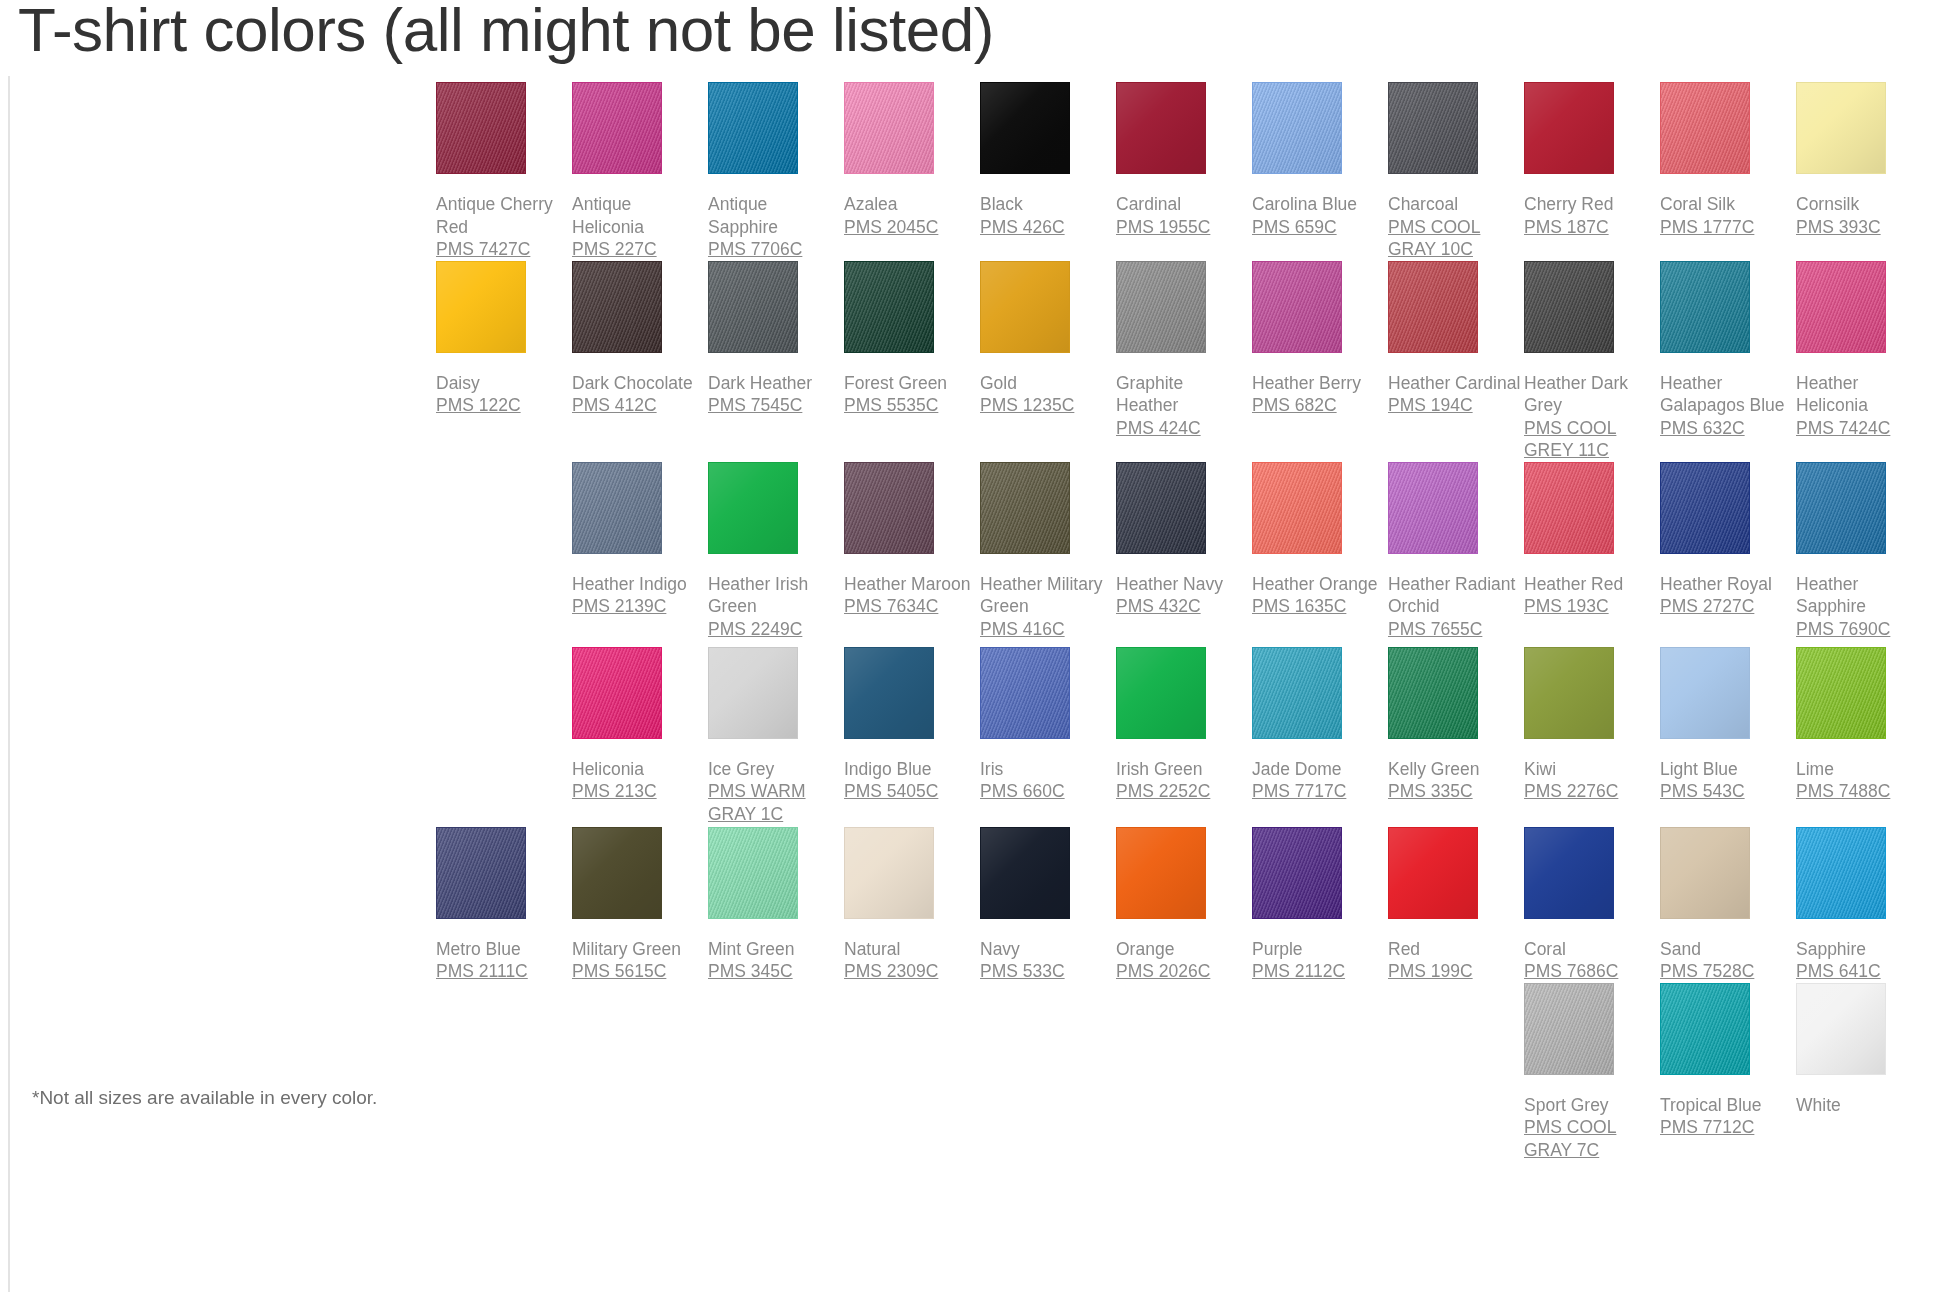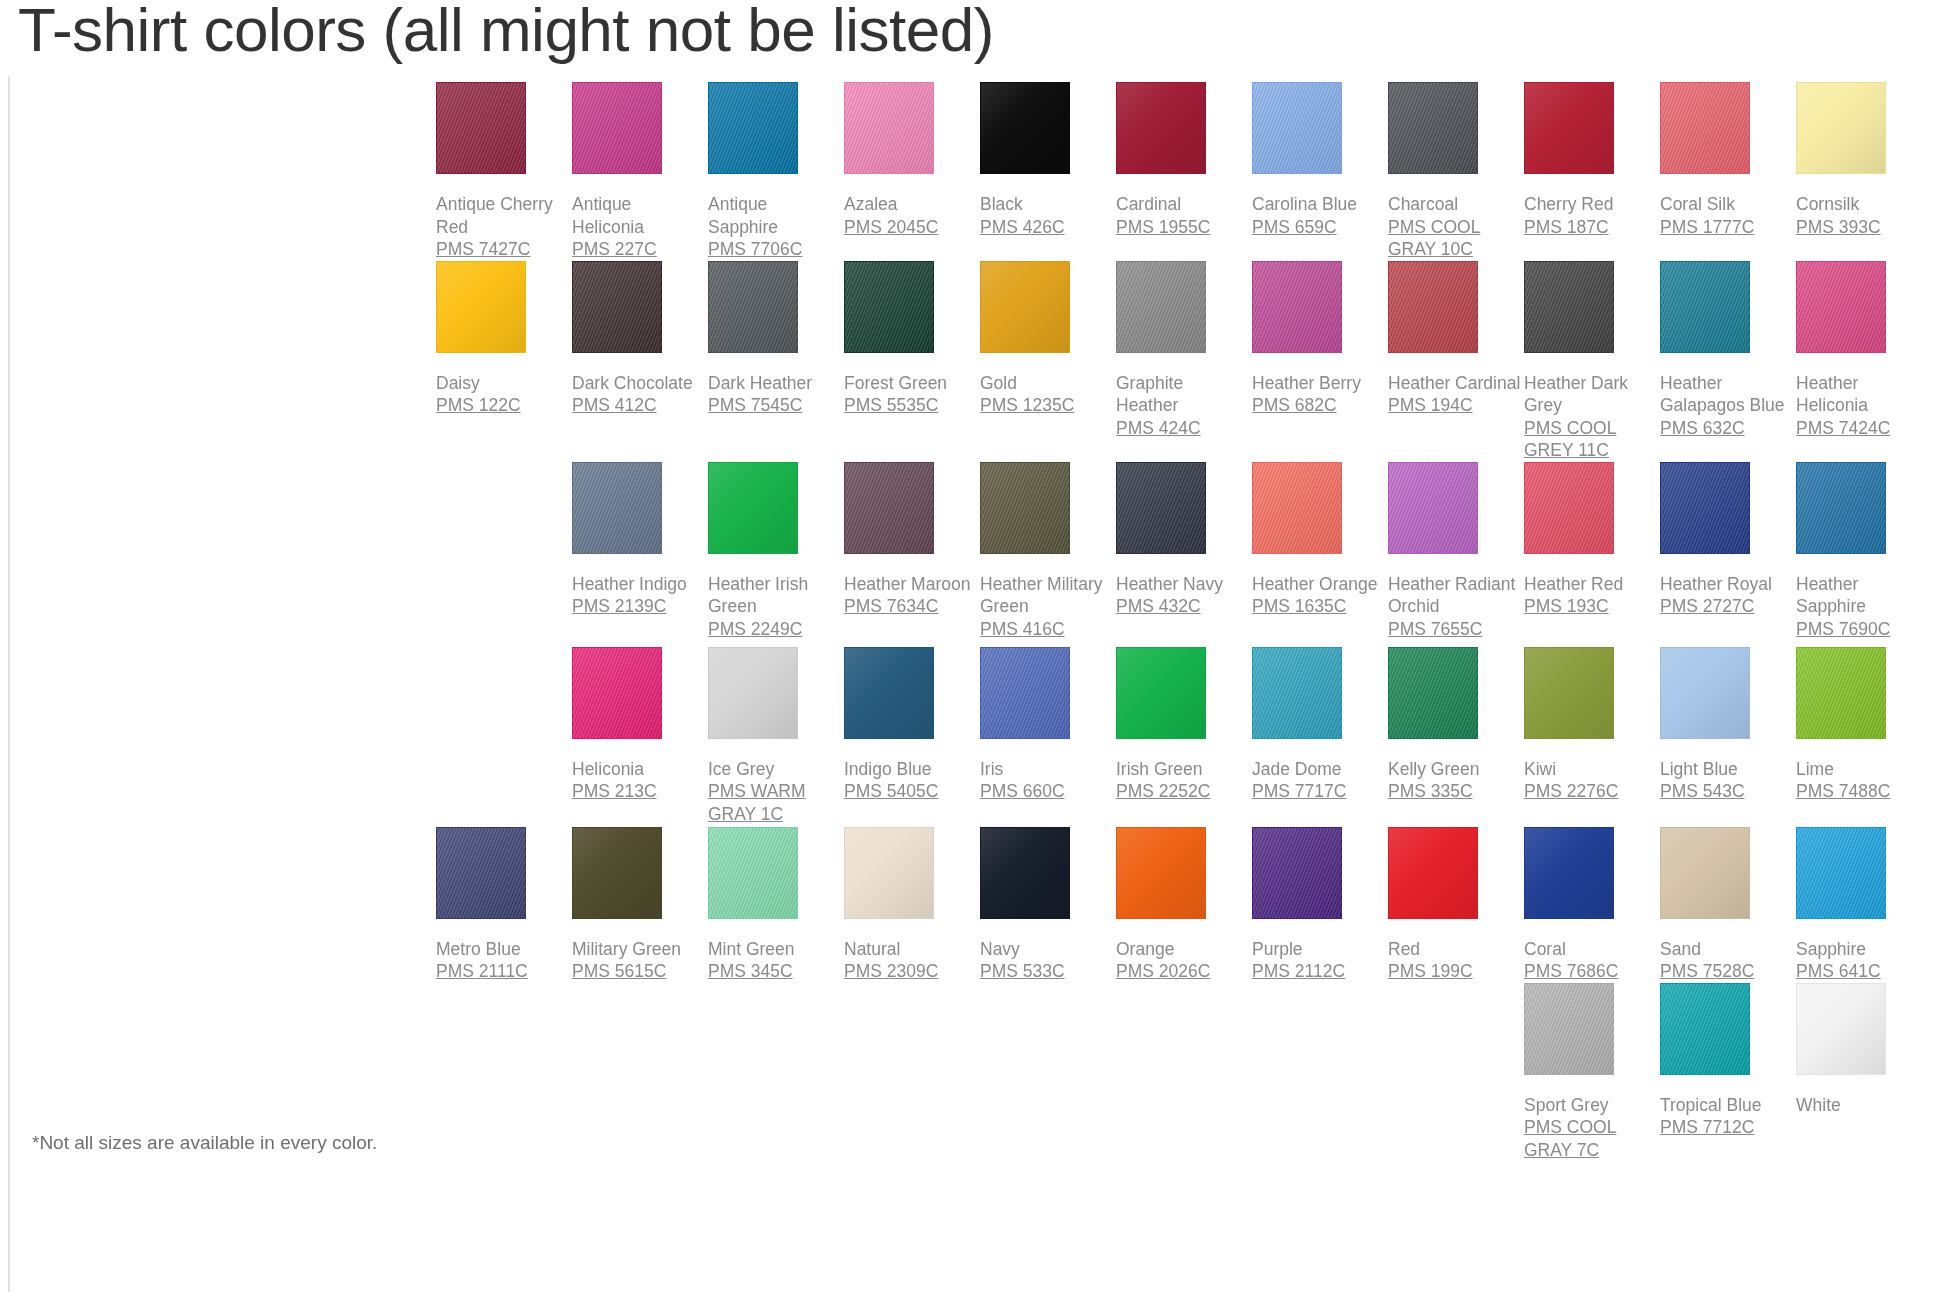--- a/index.html
+++ b/index.html
@@ -514,16 +514,16 @@
           </div>
           <div class="cell">
             <div class="swatch-wrap">
               <div class="swatch" style="background-color: rgb(243, 243, 243);"></div>
             </div>
             <div class="sw-label">White</div>
             <div class="sw-pms"></div>
           </div>
         </div>
       </div>
-    <div class="footnote" id="footnote" style="top: 1010px; margin-top: 45px;">*Not all sizes are available in every color.</div>
+    <div class="footnote" id="footnote" style="top: 1010px;">*Not all sizes are available in every color.</div>
   </div>
 
 </div>
 
 </body></html>

